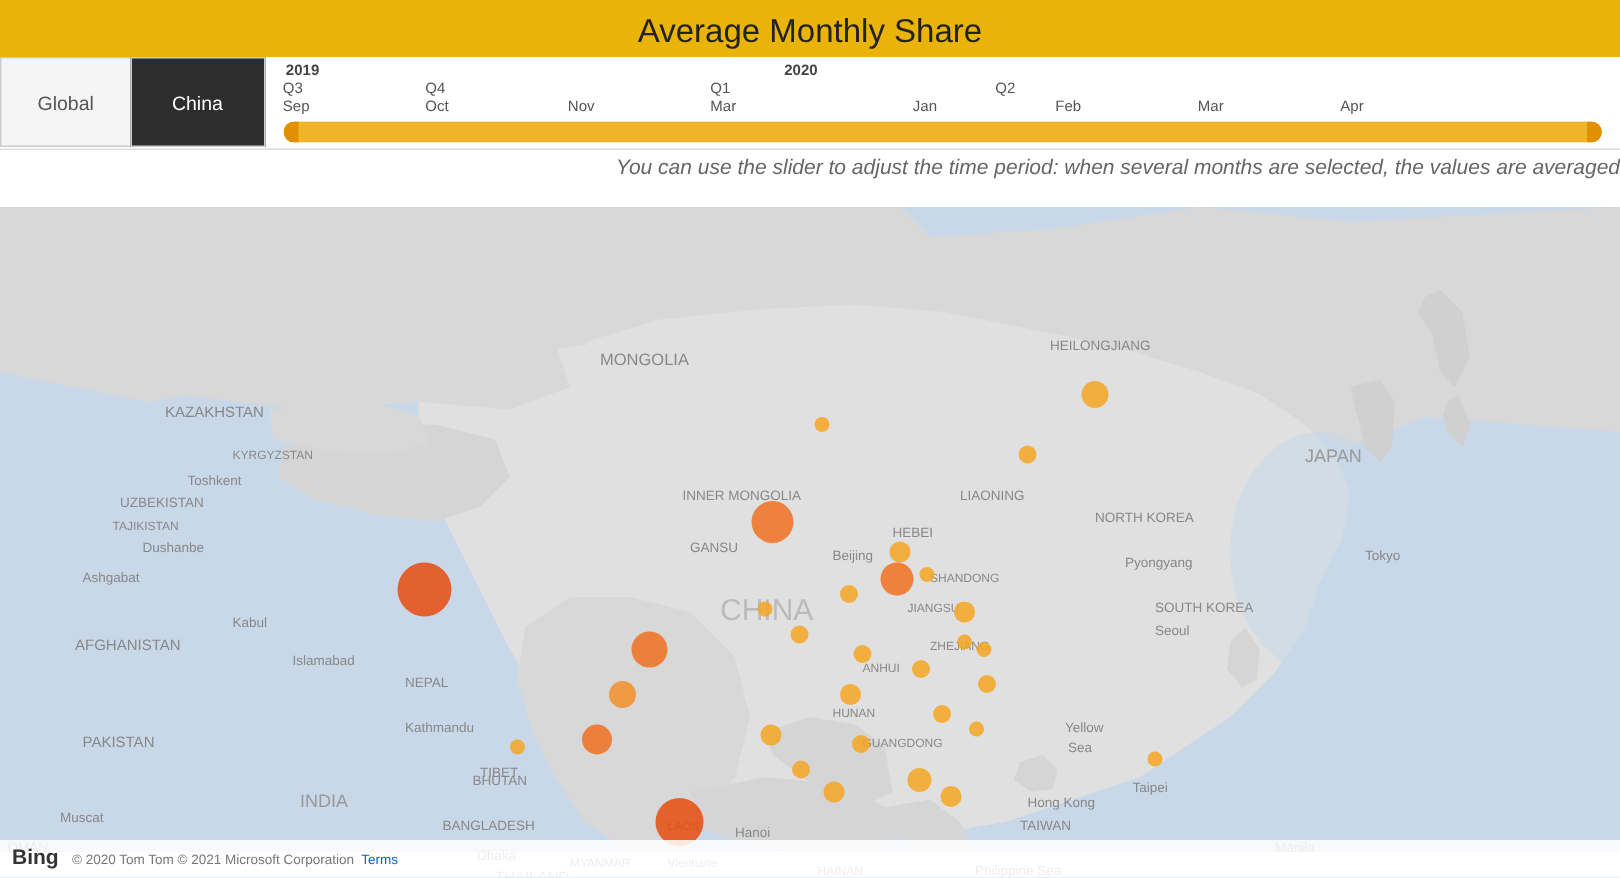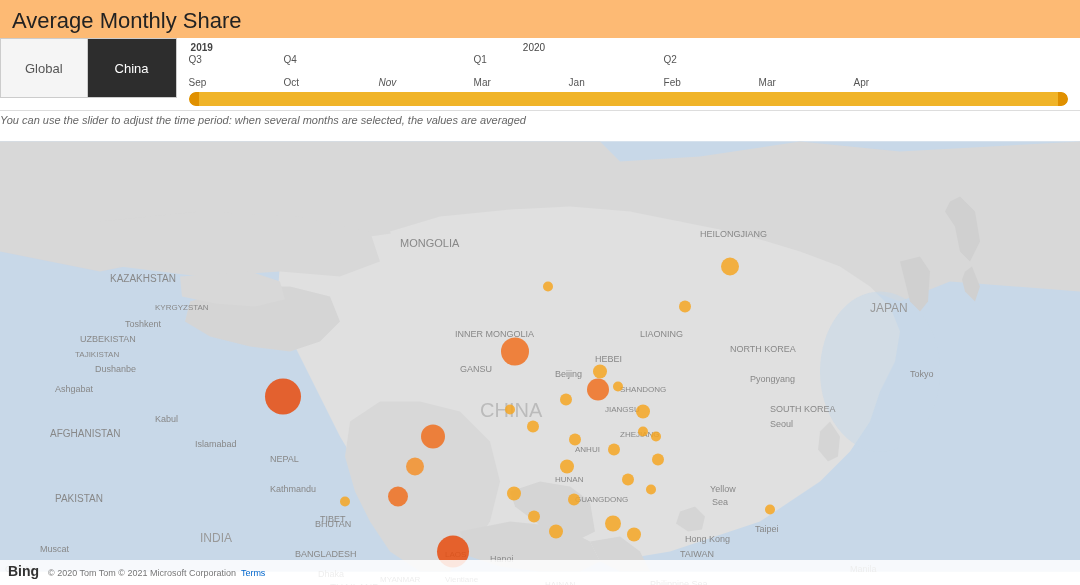--- a/index.html
+++ b/index.html
@@ -1,39 +1,39 @@
 <!DOCTYPE html>
 <html><head>
   <meta charset="utf-8">
   <style>
     * { margin: 0; padding: 0; box-sizing: border-box; }
     body { width: 1080px; height: 585px; overflow: hidden; font-family: 'Segoe UI', Arial, sans-serif; background: #f0f0f0; }
 
     .page-container { width: 1080px; height: 585px; background: #fff; display: flex; flex-direction: column; }
 
     
-    .header { padding: 8px 12px 4px 12px; background: #fdba74; }
+    .header { padding: 8px 12px 4px 12px; background: #eab308; text-align: center; }
     .header h1 { font-size: 22px; font-weight: 300; color: #222; }
 
     
     .controls-row { display: flex; align-items: stretch; background: #fff; padding: 0 0 0 0; border-bottom: 1px solid #ddd; }
 
     .tab-group { display: flex; height: 60px; }
     .tab { display: flex; align-items: center; justify-content: center; padding: 0 24px; cursor: pointer; font-size: 13px; border: 1px solid #ccc; }
     .tab-global { background: #f5f5f5; color: #555; border-right: none; min-width: 80px; padding-left: 24px; }
     .tab-china { background: #2d2d2d; color: #fff; min-width: 90px; }
 
     .timeline-container { flex: 1; display: flex; flex-direction: column; justify-content: center; padding: 4px 12px; }
 
     .timeline-track { height: 14px; background: #f0f0f0; border-radius: 7px; overflow: hidden; position: relative; cursor: pointer; }
     .timeline-fill { height: 100%; background: #f0b429; border-radius: 7px; width: 100%; }
     .timeline-handle-left { position: absolute; left: 0; top: 0; width: 10px; height: 100%; background: #e09000; border-radius: 7px 0 0 7px; cursor: ew-resize; }
     .timeline-handle-right { position: absolute; right: 0; top: 0; width: 10px; height: 100%; background: #e09000; border-radius: 0 7px 7px 0; cursor: ew-resize; }
 
-    .slider-hint { font-size: 11px; color: #666; text-align: left; padding: 3px 0 2px; font-style: italic; }
+    .slider-hint { font-size: 14px; color: #666; text-align: right; padding: 3px 0 2px; font-style: italic; }
 
     
     .map-area { flex: 1; position: relative; overflow: hidden; }
     .map-svg { width: 100%; height: 100%; }
 
     
     .map-footer { position: absolute; bottom: 0; left: 0; right: 0; display: flex; justify-content: flex-start; align-items: center; padding: 2px 8px; background: rgba(255,255,255,0.85); font-size: 9px; color: #555; }
     .bing-logo { font-size: 13px; font-weight: bold; color: #333; }
     .map-credits { font-size: 9px; color: #777; }
     .map-credits a { color: #0066cc; text-decoration: none; }
@@ -55,36 +55,36 @@
       </div>
       <div class="tab tab-china">
         <span>China</span>
       </div>
     </div>
 
     <div class="timeline-container">
 
       <div style="display:flex; font-size:10px; color:#444; padding-left:2px; margin-bottom:1px;">
         <span style="font-weight:600; margin-right:310px;">2019</span>
-        <span style="font-weight:400;">2020</span>
-      </div>
-      <div style="display:flex; font-size:10px; color:#555; margin-bottom:12px;">
+        <span style="font-weight:700;">2020</span>
+      </div>
+      <div style="display:flex; font-size:10px; color:#555; margin-bottom:1px;">
         <span style="min-width:95px;">Q3</span>
         <span style="min-width:95px;">Q4</span>
         <span style="min-width:95px;"></span>
         <span style="min-width:95px;">Q1</span>
         <span style="min-width:95px;"></span>
         <span style="min-width:95px;">Q2</span>
       </div>
       <div style="display:flex; font-size:10px; color:#555; margin-bottom:4px;">
         <span style="min-width:95px;">Sep</span>
         <span style="min-width:95px;">Oct</span>
-        <span style="min-width:95px;font-style:italic;">Nov</span>
+        <span style="min-width:95px;">Nov</span>
         <span style="min-width:95px;">Mar</span>
-        <span style="min-width:95px;">Jan</span>
+        <span style="min-width:95px;margin-left:40px;">Jan</span>
         <span style="min-width:95px;">Feb</span>
         <span style="min-width:95px;">Mar</span>
         <span style="min-width:95px;">Apr</span>
       </div>
       <div class="timeline-track">
         <div class="timeline-fill"></div>
         <div class="timeline-handle-left"></div>
         <div class="timeline-handle-right"></div>
       </div>
     </div>

